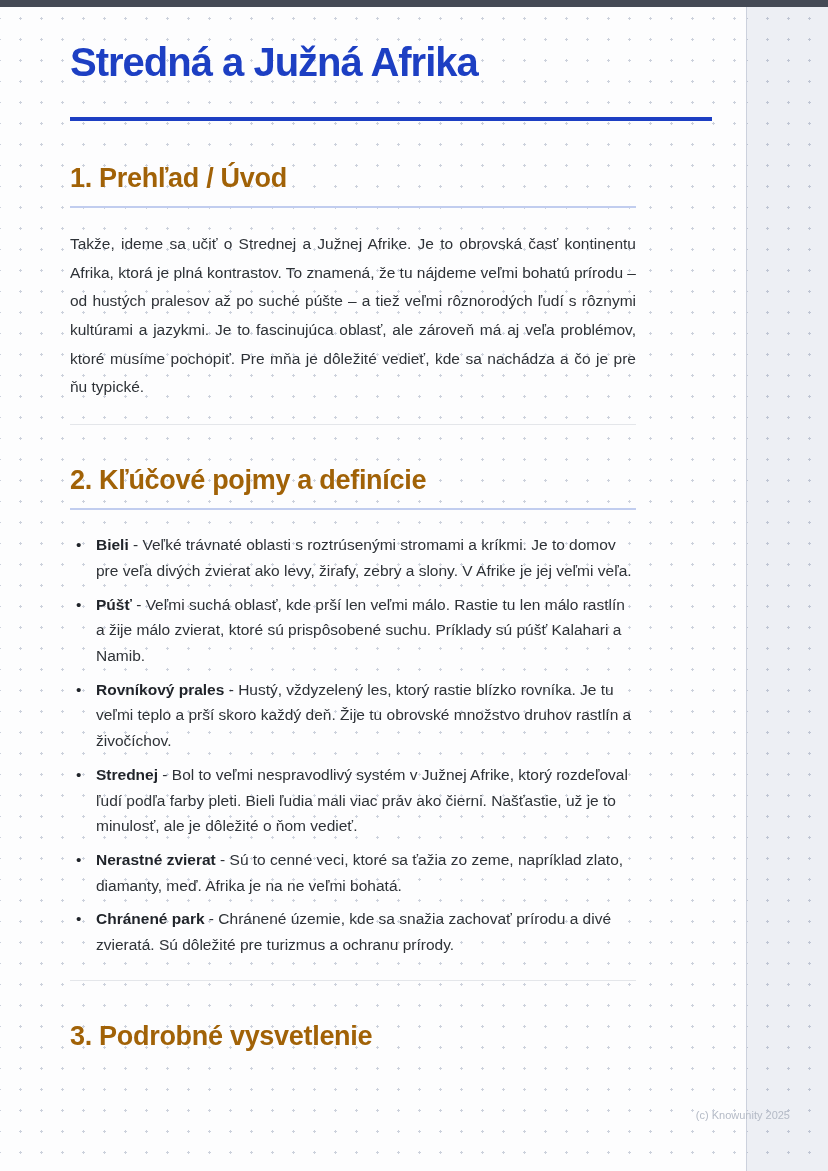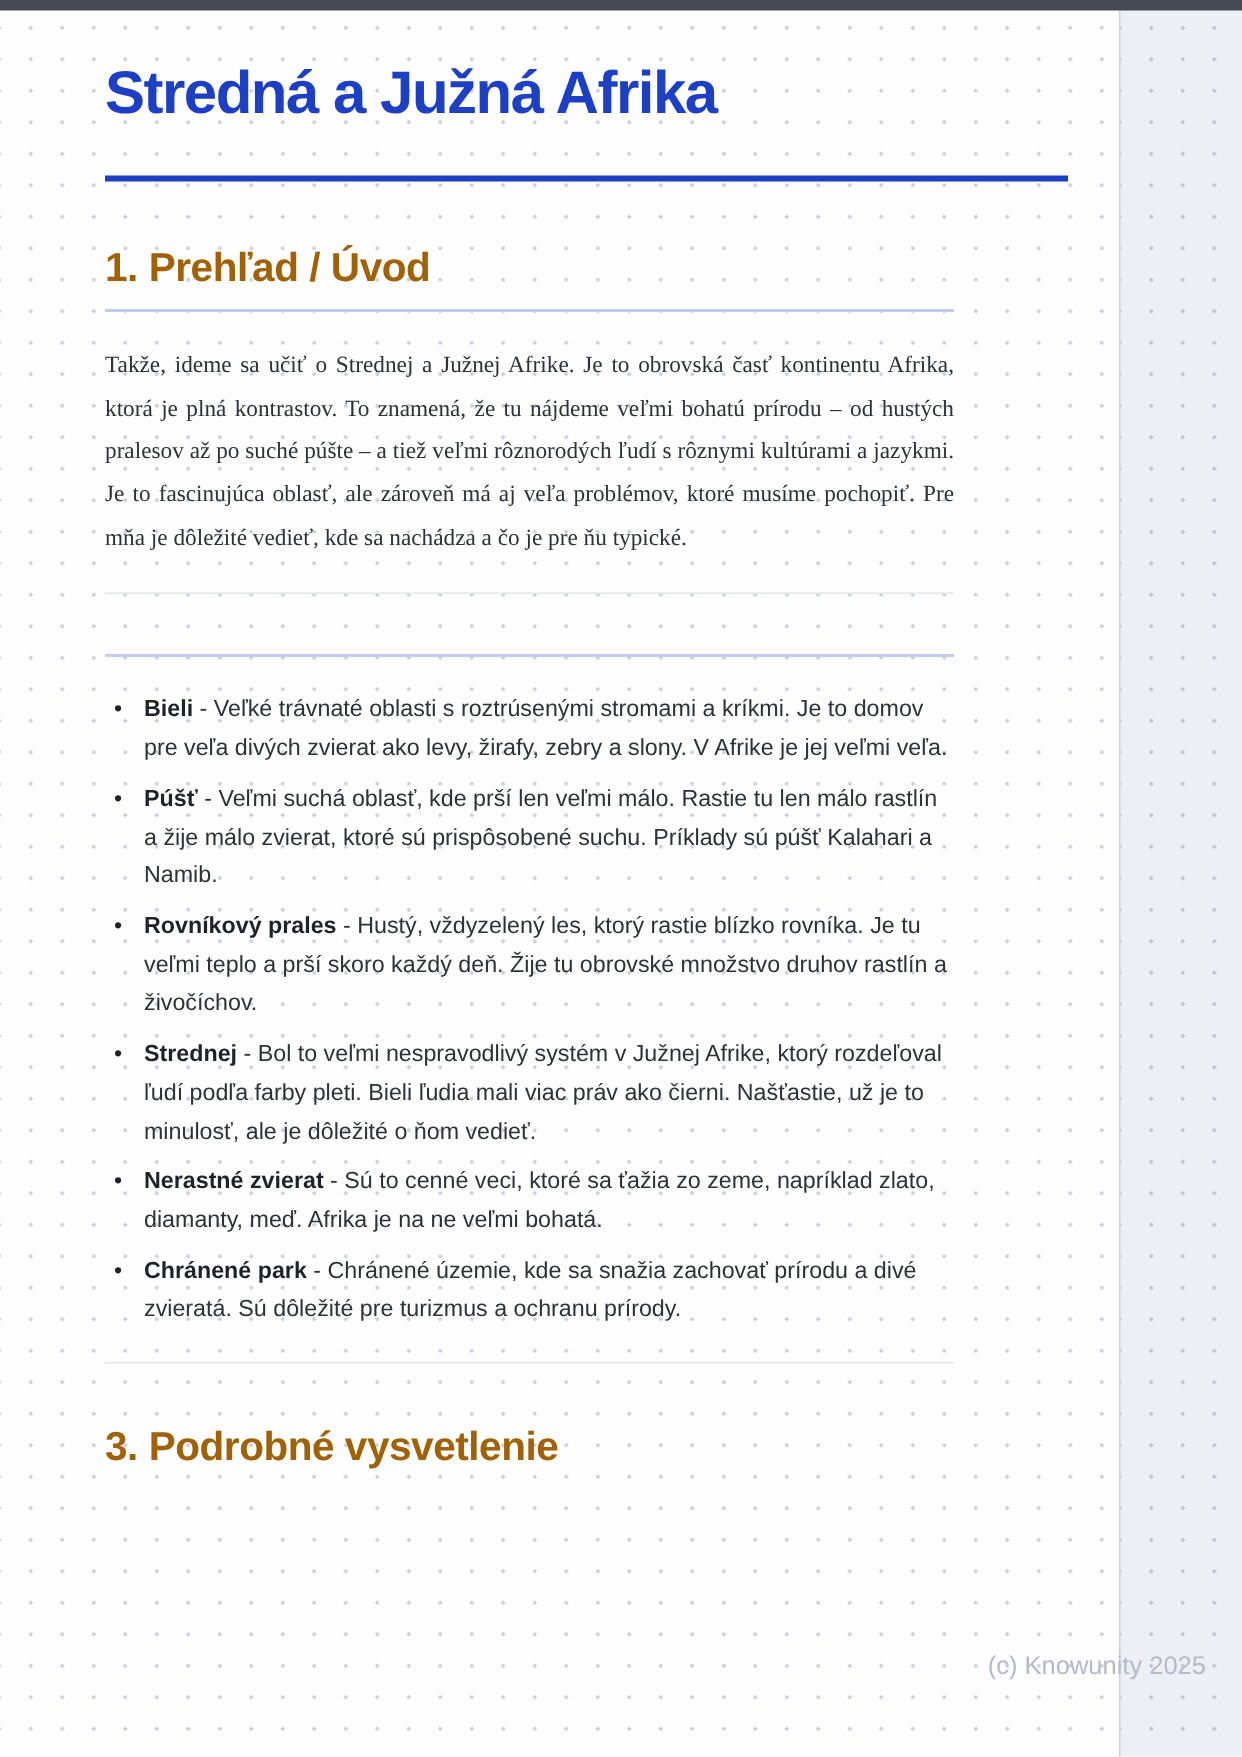--- a/index.html
+++ b/index.html
@@ -44,38 +44,38 @@
   h2.section-heading {
     font-size:27px; line-height:1.15; font-weight:bold;
     color:#a16207; letter-spacing:-0.3px;
     margin:0 0 12px 0;
   }
   .h2-rule {
     height:2px; background:#c1cdef; margin:0 0 22px 0; width:566px;
   }
   p.body {
     font-size:15.5px; line-height:1.85; color:#2e3237;
-    text-align:justify; margin:0;font-family:Liberation Serif, serif;
+    text-align:justify; margin:0;
   }
   p.intro { margin:0 0 14px 0; }
   .divider {
     height:1px; background:#e4e6ea; margin:22px 0 40px 0; width:566px;
   }
   ul.terms { margin:0; padding:0; list-style:none; }
   ul.terms li {
     position:relative; padding-left:26px; margin-bottom:8px;
     font-size:15.5px; line-height:1.66; color:#2e3237;
   }
   ul.terms .dot {
     position:absolute; left:6px; top:0; color:#1f2329;
   }
   ul.terms .term { font-weight:bold; color:#1f2329; }
   .footer-credit {
-    position:absolute; right:24px; bottom:50px;
-    font-size:17px; color:#b4bac6;
+    position:absolute; right:38px; bottom:50px;
+    font-size:11px; color:#b4bac6;
   }
 </style>
 </head>
 <body>
 
 <div class="dots"></div>
 
 <div class="side-strip">
   <div class="dots"></div>
 </div>
@@ -89,20 +89,21 @@
 
   <section>
     <h2 class="section-heading">1. Prehľad / Úvod</h2>
     <div class="h2-rule"></div>
     <p class="body">Takže, ideme sa učiť o Strednej a Južnej Afrike. Je to obrovská časť kontinentu Afrika, ktorá je plná kontrastov. To znamená, že tu nájdeme veľmi bohatú prírodu – od hustých pralesov až po suché púšte – a tiež veľmi rôznorodých ľudí s rôznymi kultúrami a jazykmi. Je to fascinujúca oblasť, ale zároveň má aj veľa problémov, ktoré musíme pochopiť. Pre mňa je dôležité vedieť, kde sa nachádza a čo je pre ňu typické.</p>
   </section>
 
   <div class="divider"></div>
 
   <section>
+    <h2 class="section-heading">2. Kľúčové pojmy a definície</h2>
     <div class="h2-rule"></div>
 
     <ul class="terms">
       <li>
         <span class="dot">•</span>
         <span class="term">Bieli</span>
         <span class="def">- Veľké trávnaté oblasti s roztrúsenými stromami a kríkmi. Je to domov pre veľa divých zvierat ako levy, žirafy, zebry a slony. V Afrike je jej veľmi veľa.</span>
       </li>
       <li>
         <span class="dot">•</span>

